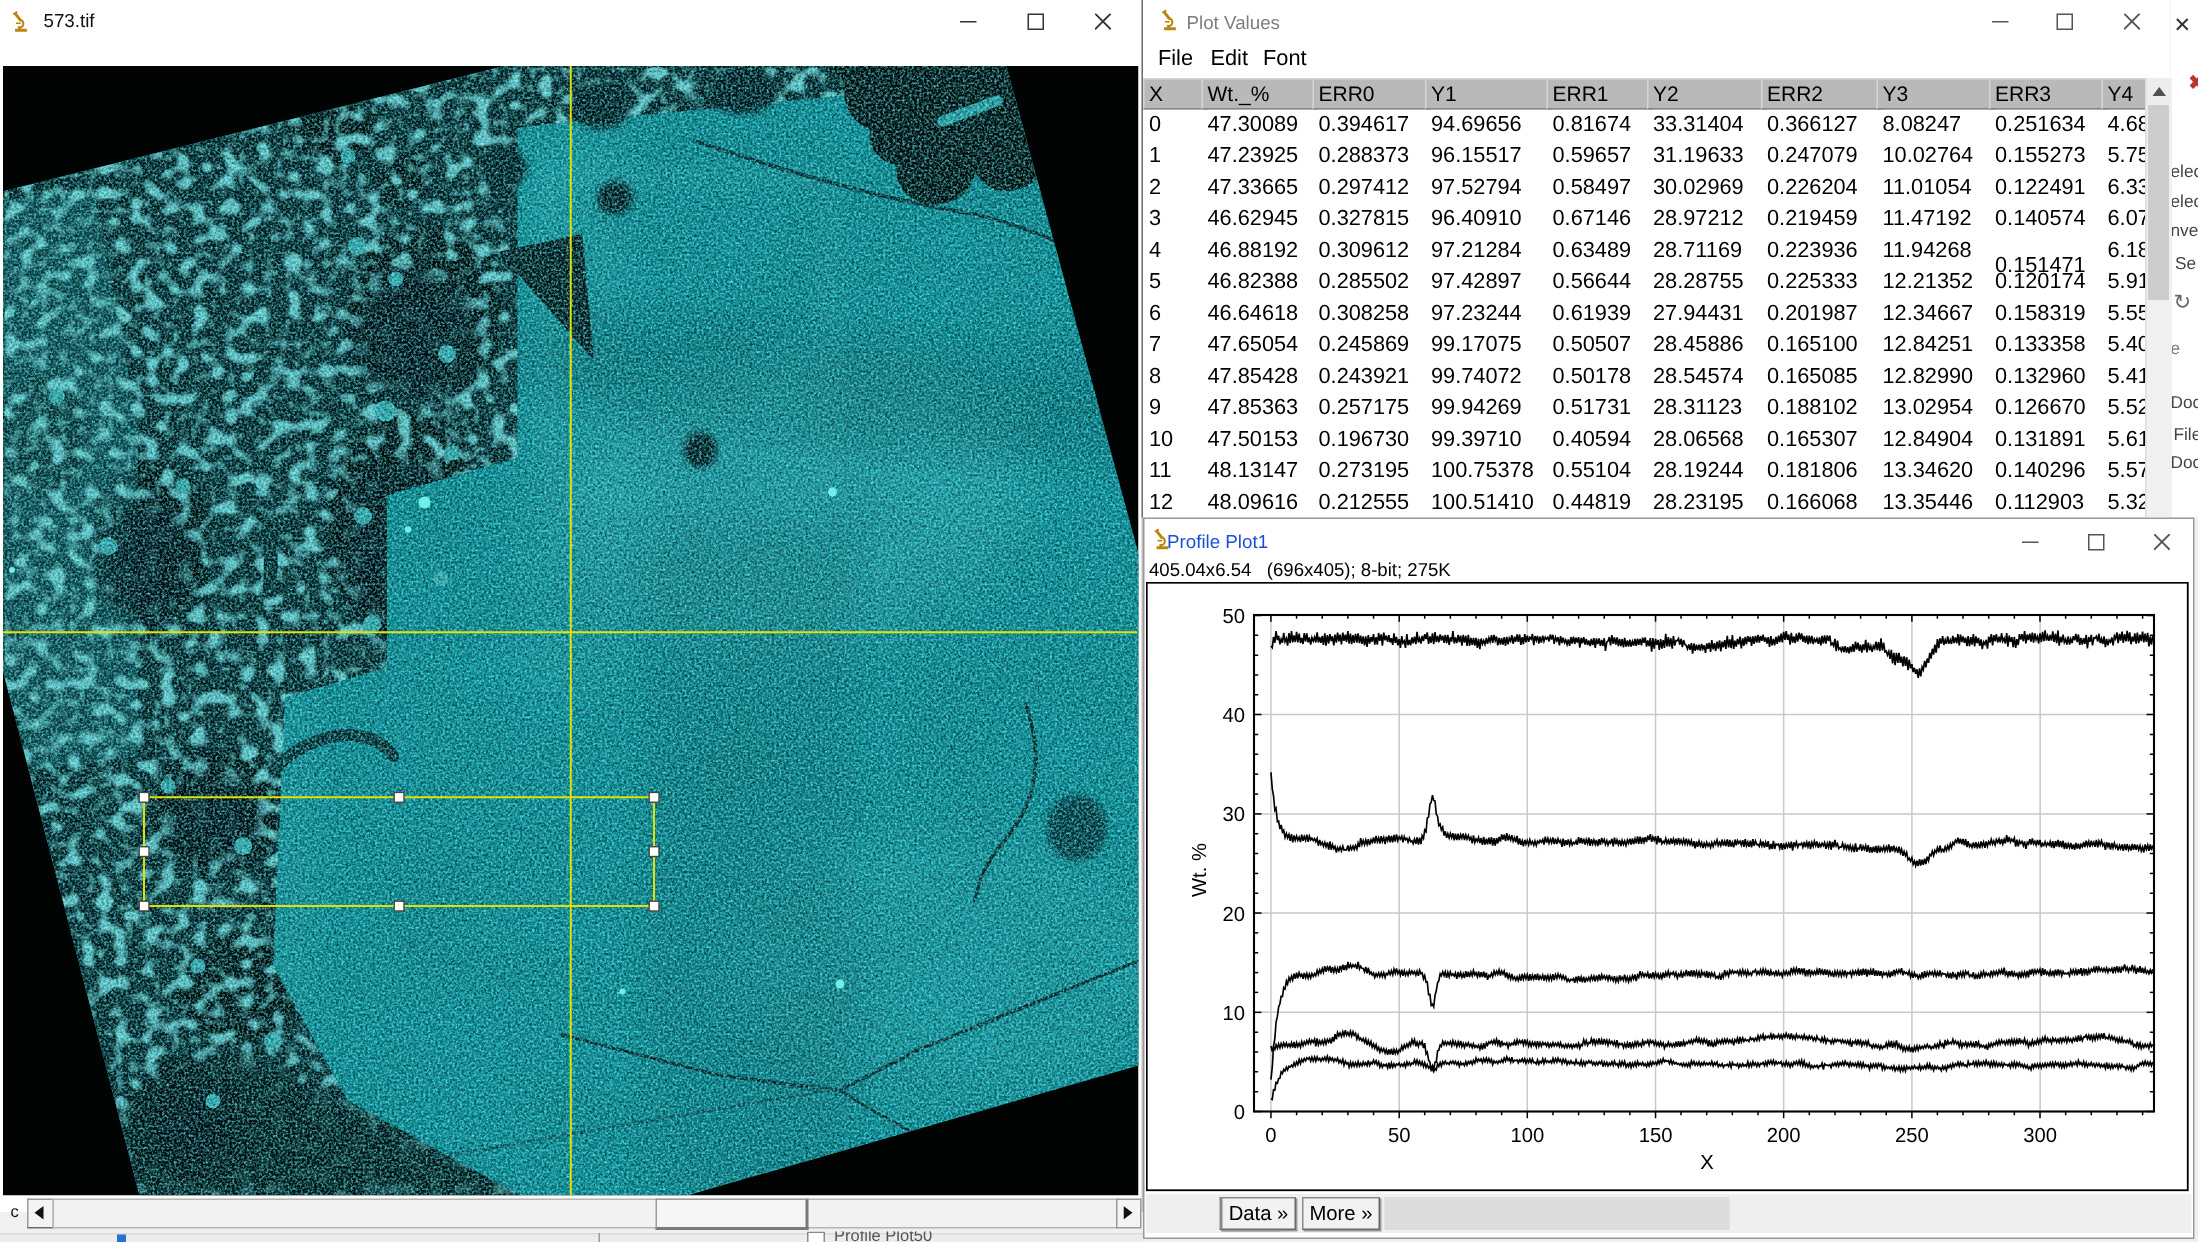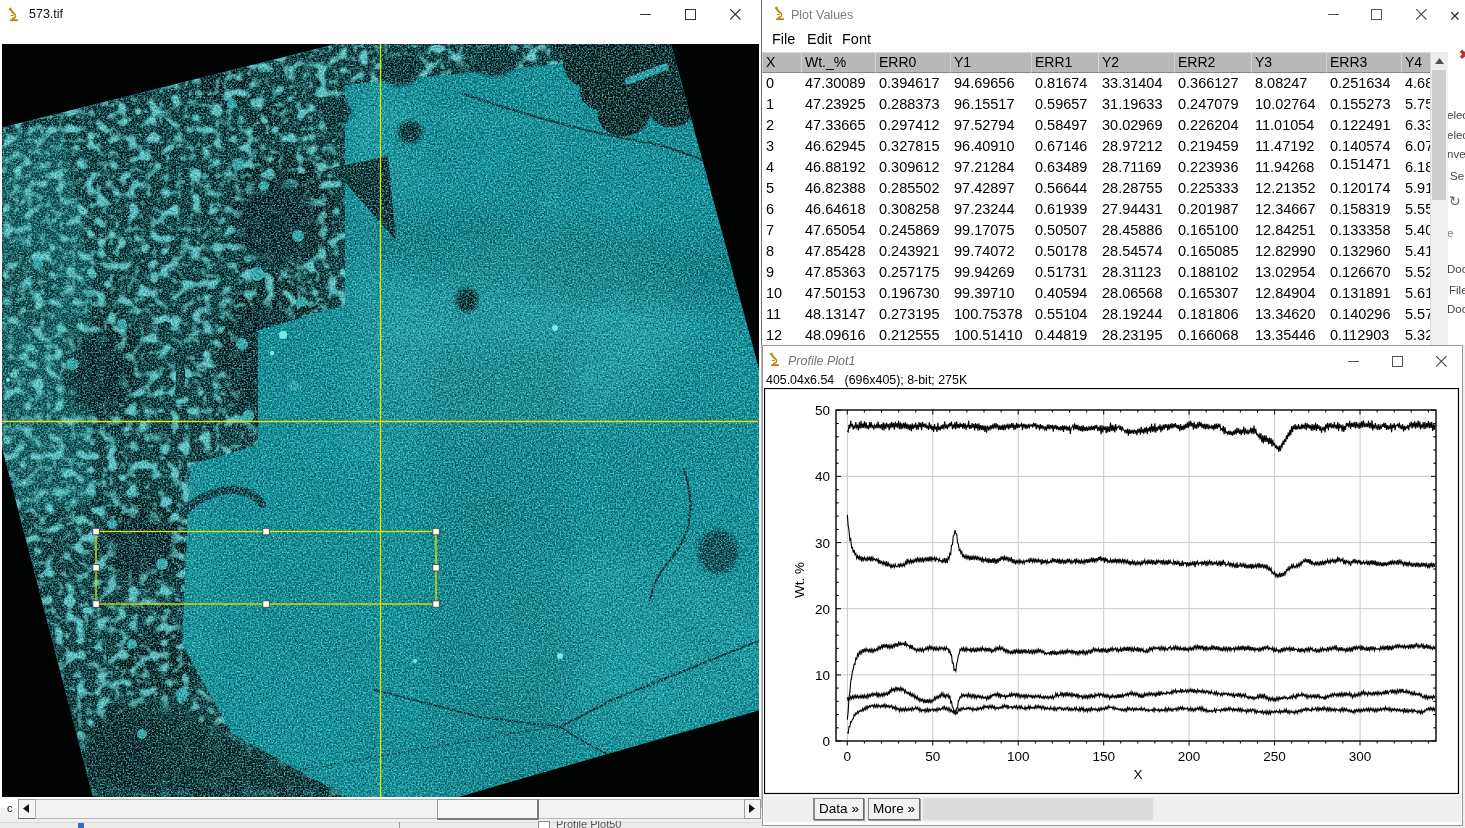--- a/index.html
+++ b/index.html
@@ -299,21 +299,21 @@
 <div class="tc" style="left:568px;top:86.0px">0.140574</div>
 <div class="tc" style="left:643px;top:86.0px">6.07</div>
 <div class="tc" style="left:4px;top:107.0px">4</div>
 <div class="tc" style="left:43px;top:107.0px">46.88192</div>
 <div class="tc" style="left:117px;top:107.0px">0.309612</div>
 <div class="tc" style="left:192px;top:107.0px">97.21284</div>
 <div class="tc" style="left:273px;top:107.0px">0.63489</div>
 <div class="tc" style="left:340px;top:107.0px">28.71169</div>
 <div class="tc" style="left:416px;top:107.0px">0.223936</div>
 <div class="tc" style="left:493px;top:107.0px">11.94268</div>
-<div class="tc" style="left:568px;top:104px">0.151471</div>
+<div class="tc" style="left:568px;top:117px">0.151471</div>
 <div class="tc" style="left:643px;top:107.0px">6.18</div>
 <div class="tc" style="left:4px;top:128.0px">5</div>
 <div class="tc" style="left:43px;top:128.0px">46.82388</div>
 <div class="tc" style="left:117px;top:128.0px">0.285502</div>
 <div class="tc" style="left:192px;top:128.0px">97.42897</div>
 <div class="tc" style="left:273px;top:128.0px">0.56644</div>
 <div class="tc" style="left:340px;top:128.0px">28.28755</div>
 <div class="tc" style="left:416px;top:128.0px">0.225333</div>
 <div class="tc" style="left:493px;top:128.0px">12.21352</div>
 <div class="tc" style="left:568px;top:128.0px">0.120174</div>
@@ -402,21 +402,21 @@
   <svg class="abs" style="left:6px;top:6px;" width="11" height="15" viewBox="0 0 14 18">
     <g stroke="#b8860b" fill="none">
       <line x1="2.6" y1="16.2" x2="12.6" y2="16.2" stroke-width="2.4"></line>
       <line x1="6.4" y1="13.2" x2="6.4" y2="16" stroke-width="2"></line>
       <line x1="2.2" y1="1.4" x2="7.6" y2="8.2" stroke-width="2.5"></line>
       <line x1="1.2" y1="2.6" x2="4.4" y2="0.6" stroke-width="1.6"></line>
       <path d="M7.6,7.4 Q10.6,9.6 9.2,12.4 Q7.8,14.6 5,13.6" stroke-width="1.7"></path>
       <line x1="3.4" y1="10.2" x2="7.4" y2="10.2" stroke-width="1.3"></line>
     </g>
   </svg>
-  <div class="abs ttext" style="left:25px;top:8px;color:#737373;font-style:italic;">Profile Plot1</div>
+  <div class="abs ttext" style="left:15px;top:8px;color:#1d4ed8;">Profile Plot1</div>
   <div class="abs" style="left:585px;top:15px;width:11px;height:1.2px;background:#555;"></div>
   <div class="abs" style="left:629px;top:10px;width:9px;height:9px;border:1.2px solid #555;"></div>
   <svg class="abs" style="left:673px;top:10px;" width="11" height="11">
       <path d="M0,0 L10.5,10.5 M10.5,0 L0,10.5" stroke="#555" stroke-width="1.2"></path>
     </svg>
   <div class="abs" style="left:3px;top:27px;font-size:12.4px;color:#000;white-space:pre;">405.04x6.54   (696x405); 8-bit; 275K</div>
   <svg class="abs" style="left:1px;top:42px;" width="696" height="407" viewBox="0 0 696 407">
     <defs>
         <clipPath id="pclip">
           <rect x="71" y="21" width="602" height="333"></rect>

